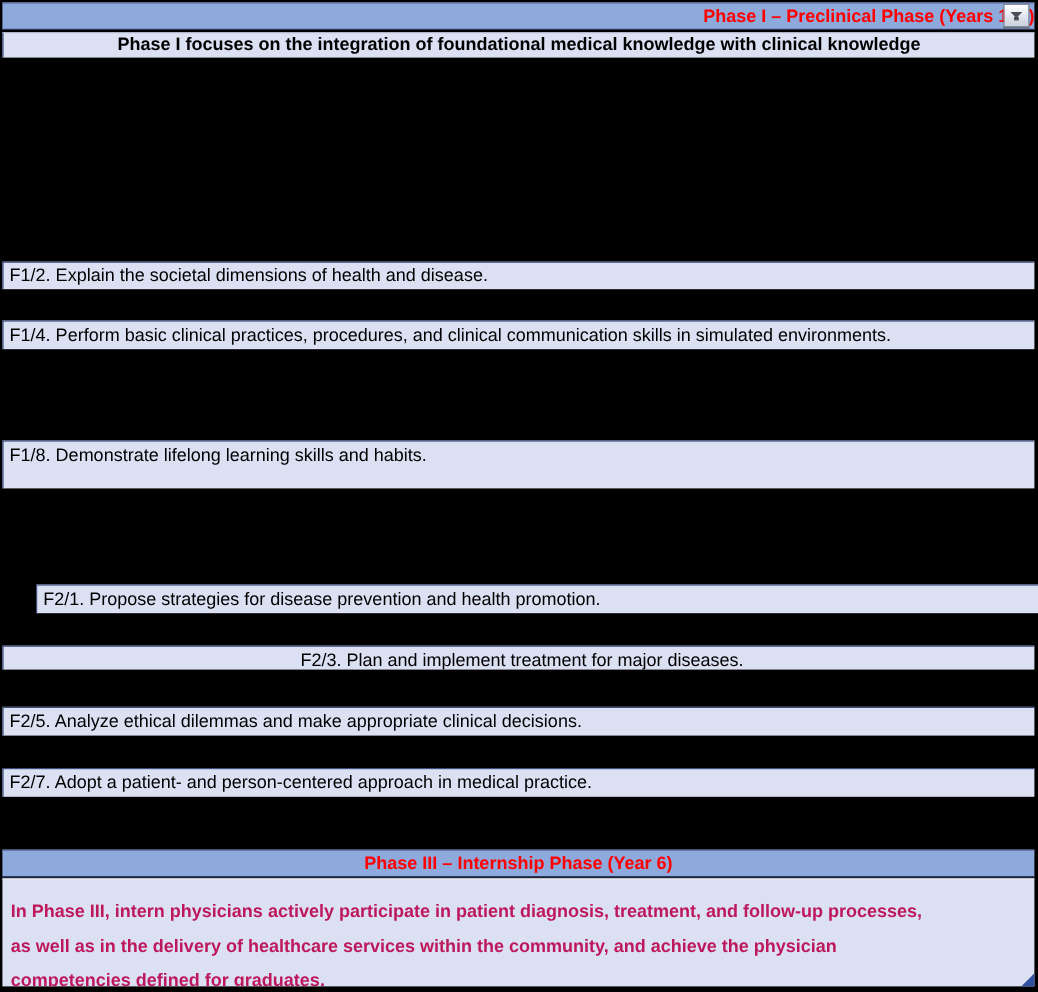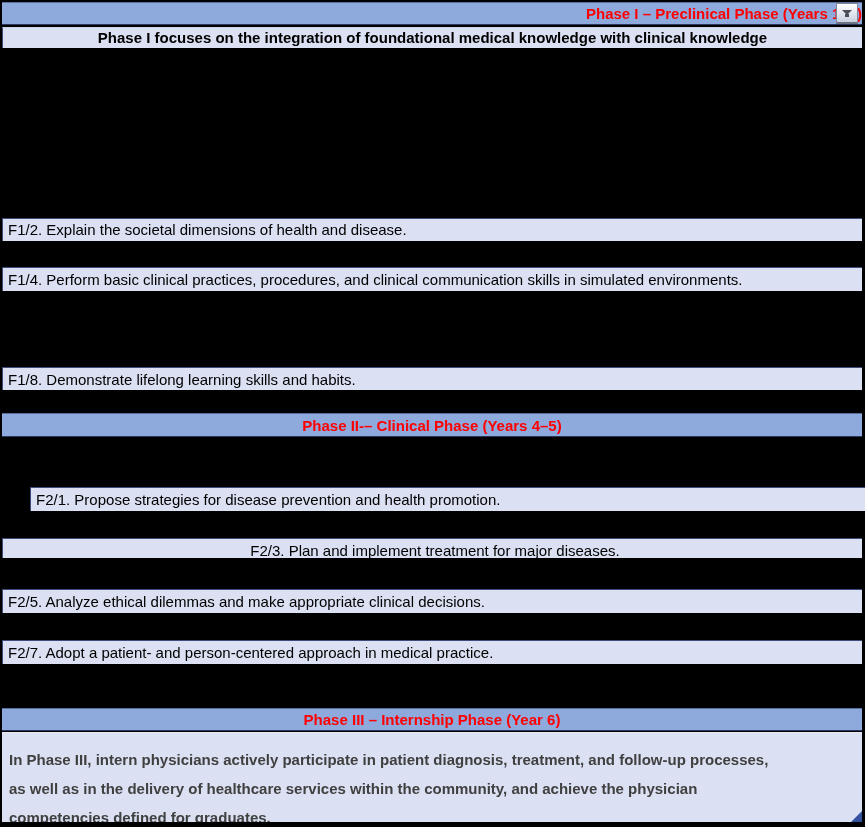--- a/index.html
+++ b/index.html
@@ -37,21 +37,21 @@
     border-left: 1px solid #3d4c7a;
   }
   .subtitle-row {
     text-align: center;
     font-weight: bold;
     padding-left: 0;
     border-top: 1px solid #cdd5ea;
   }
   .desc-section {
     background: #DBE1F3;
-    color: #404040;
+    color: #be185d;
     border-top: 1px solid #e8ebf5;
     padding: 12px 8px 0 7px;
   }
   .desc-line {
     font-weight: bold;
     font-size: 15px;
     line-height: 29px;
     white-space: nowrap;
   }
   .filter-btn {
@@ -102,23 +102,22 @@
     <span style="display:flex;flex-direction:column;align-items:center;">
       <span class="filter-glyph-triangle"></span>
       <span class="filter-glyph-stem"></span>
     </span>
   </div>
 
   <div class="row light-row subtitle-row" style="top:27px;height:21px;line-height:20px;">Phase I focuses on the integration of foundational medical knowledge with clinical knowledge</div>
 
   <div class="row light-row" style="top:218px;height:23px;line-height:22px;">F1/2. Explain the societal dimensions of health and disease.</div>
   <div class="row light-row" style="top:267px;height:24px;line-height:23px;">F1/4. Perform basic clinical practices, procedures, and clinical communication skills in simulated environments.</div>
-  <div class="row light-row" style="top:367px;height:23px;line-height:23px;">F1/8. Demonstrate lifelong learning skills and habits.</div>
+  <div class="row light-row" style="top:367px;height:40px;line-height:23px;">F1/8. Demonstrate lifelong learning skills and habits.</div>
 
-  <div class="row phase-header" style="top:413px;height:24px;line-height:23px;">Phase II-– Clinical Phase (Years 4–5)</div>
 
   <div class="row light-row" style="top:487px;height:24px;line-height:23px;margin-left:28px;">F2/1. Propose strategies for disease prevention and health promotion.</div>
   <div class="row light-row" style="top:538px;height:20px;line-height:23px;text-align:center;">F2/3. Plan and implement treatment for major diseases.</div>
   <div class="row light-row" style="top:589px;height:24px;line-height:23px;">F2/5. Analyze ethical dilemmas and make appropriate clinical decisions.</div>
   <div class="row light-row" style="top:640px;height:24px;line-height:23px;">F2/7. Adopt a patient- and person-centered approach in medical practice.</div>
 
   <div class="row phase-header" style="top:708px;height:23px;line-height:22px;">Phase III – Internship Phase (Year 6)</div>
 
   <div class="row desc-section" style="top:732px;height:90px;">
     <div class="desc-line">In Phase III, intern physicians actively participate in patient diagnosis, treatment, and follow-up processes,</div>

